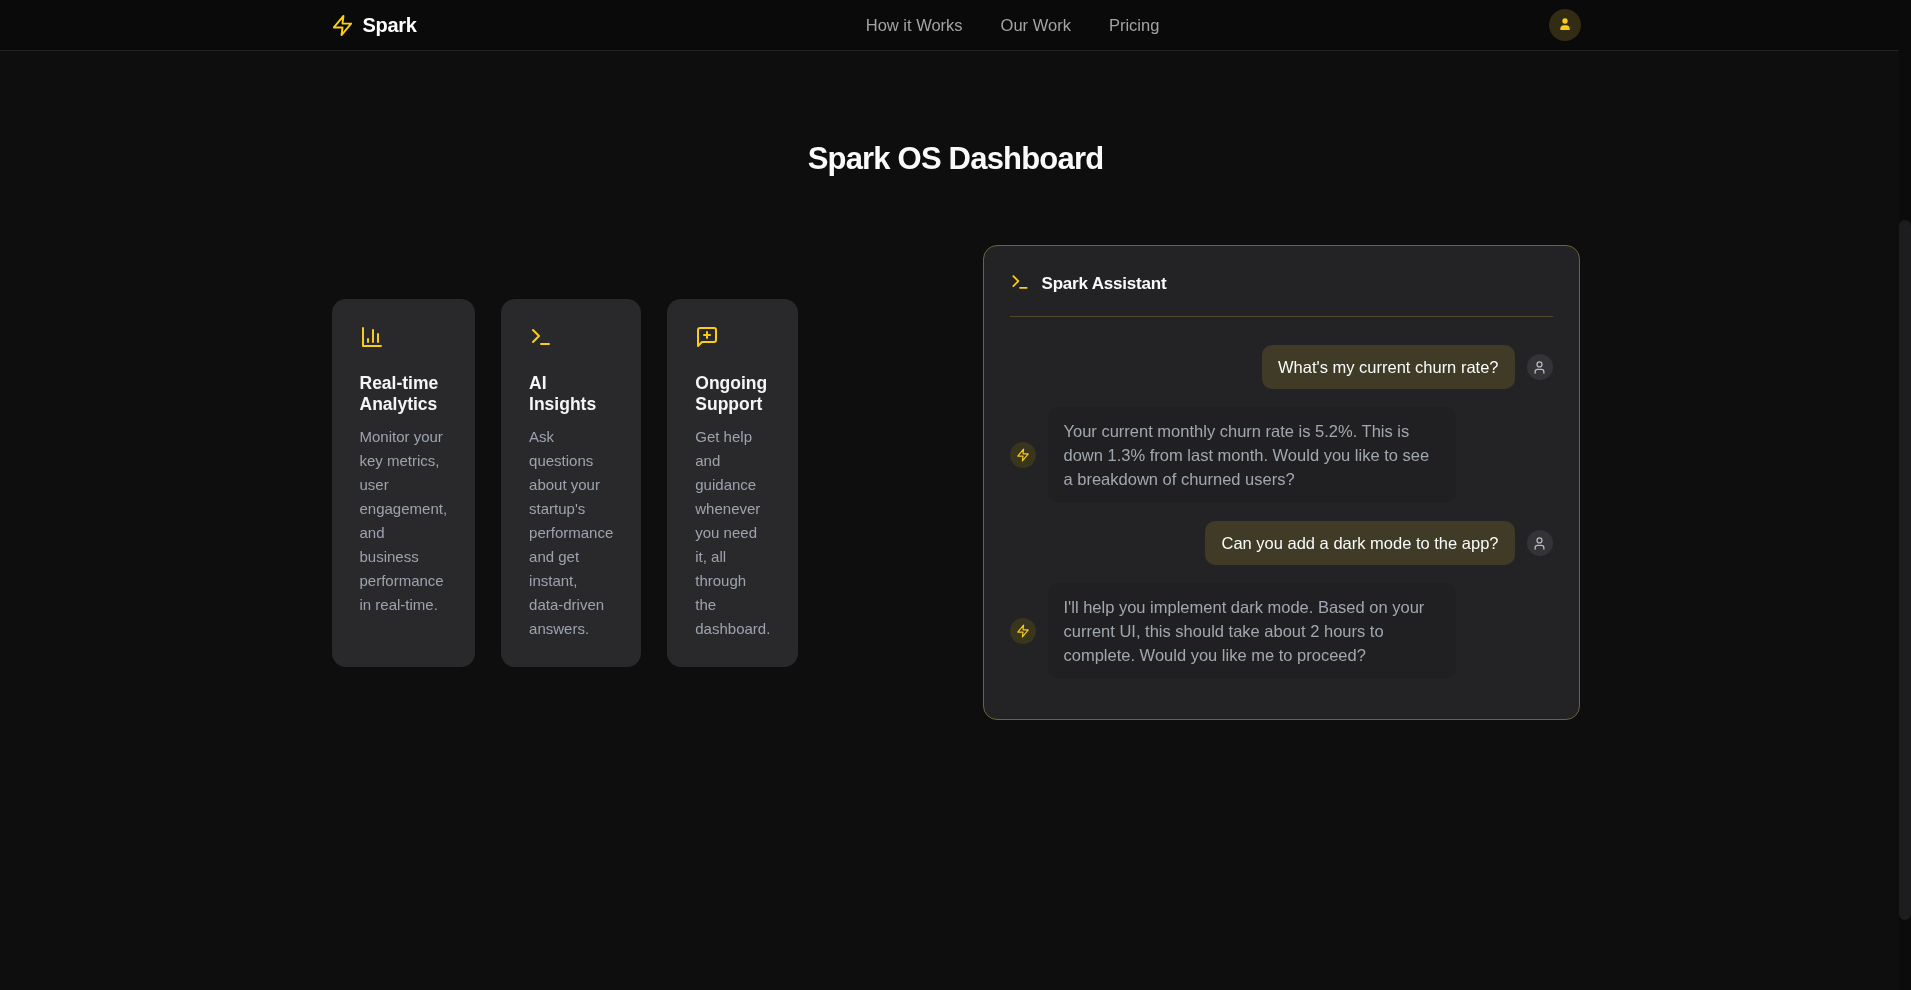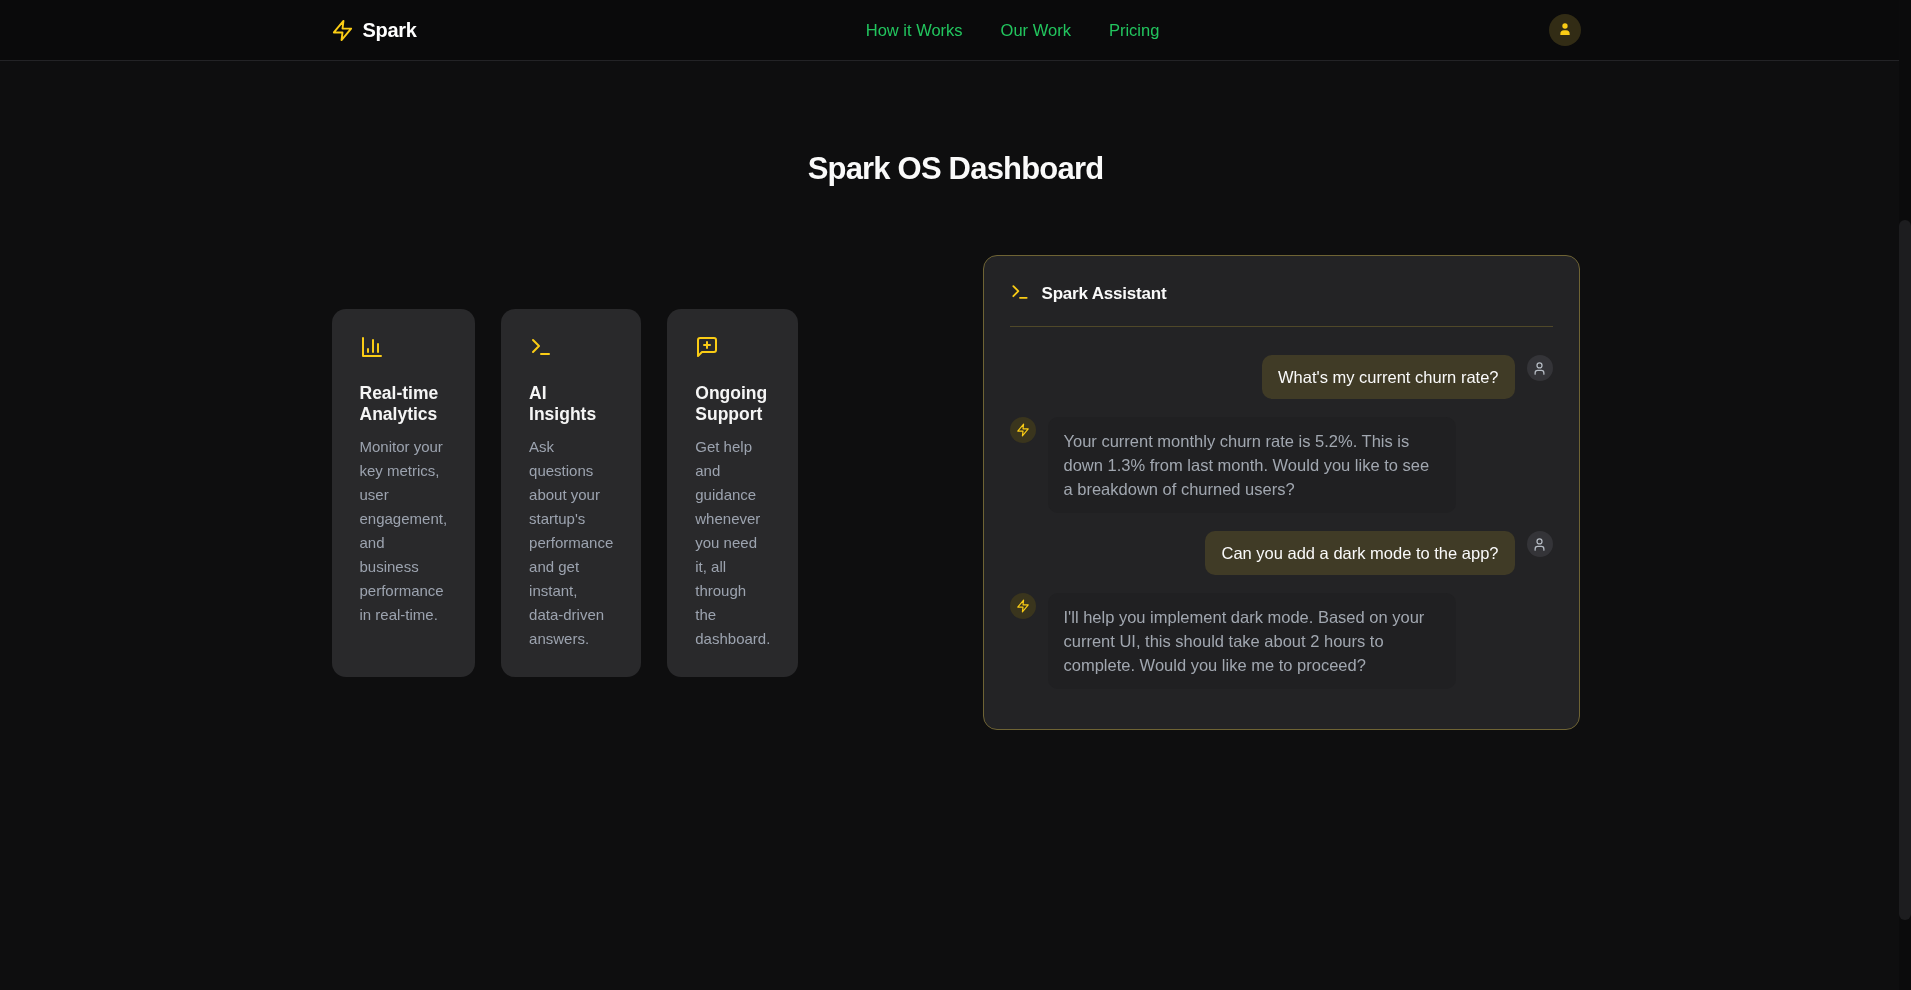--- a/index.html
+++ b/index.html
@@ -6,38 +6,38 @@
   html, body { width: 1911px; height: 990px; overflow: hidden; }
   body {
     font-family: "Liberation Sans", "DejaVu Sans", sans-serif;
     background: var(--page-bg, #0e0e0f);
     color: #fafafa;
     position: relative;
   }
 
   
   .nav {
-    height: 61px;
+    height: 51px;
     background: var(--nav-bg, #0a0a0b);
     border-bottom: 1px solid #232326;
   }
   .nav-inner {
     width: 1250px; height: 100%;
     margin: 0 auto;
     display: flex; align-items: center;
   }
   .brand { display: flex; align-items: center; gap: 9px; cursor: pointer; }
   .brand svg { display: block; }
   .brand-label { font-size: 20px; font-weight: 700; letter-spacing: -0.3px; color: #fff; }
   .nav-links {
     flex: 1;
     display: flex; justify-content: center; align-items: center; gap: 38px;
     margin-left: 60px;
   }
-  .nav-link { font-size: 16.5px; color: #22c55e; cursor: pointer; text-decoration: none; }
+  .nav-link { font-size: 16.5px; color: #a3a3a3; cursor: pointer; text-decoration: none; }
   .nav-avatar {
     width: 32px; height: 32px; border-radius: 50%;
     background: #322c15;
     display: flex; align-items: center; justify-content: center;
     cursor: pointer; border: none; margin-left: auto;
     color: var(--accent, #facc15);
   }
 
   
   .hero { text-align: center; padding-top: 90px; }
@@ -78,21 +78,21 @@
     padding: 26px 26px 24px;
   }
   .chat-header { display: flex; align-items: center; gap: 12px; color: var(--accent, #facc15); }
   .chat-title { font-size: 17px; font-weight: 700; color: #fafafa; letter-spacing: -0.2px; }
   .chat-divider { margin-top: 20px; border: none; border-top: 1px solid #4f4829; }
   .chat-messages {
     margin-top: 28px;
     display: flex; flex-direction: column; gap: 18px;
     padding-bottom: 16px;
   }
-  .msg-row { display: flex; gap: 12px; align-items: flex-start; }
+  .msg-row { display: flex; gap: 12px; align-items: center; }
   .msg-row.user { justify-content: flex-end; }
   .msg-avatar {
     width: 26px; height: 26px; border-radius: 50%; flex: 0 0 auto;
     display: flex; align-items: center; justify-content: center;
   }
   .msg-avatar.assistant-av { background: #3a351d; color: var(--accent, #facc15); }
   .msg-avatar.user-av { background: #343438; color: #b6bcc4; }
   .bubble { border-radius: 10px; font-size: 16.5px; line-height: 24px; }
   .bubble.user-bubble {
     background: var(--user-bubble-bg, #403b26);

